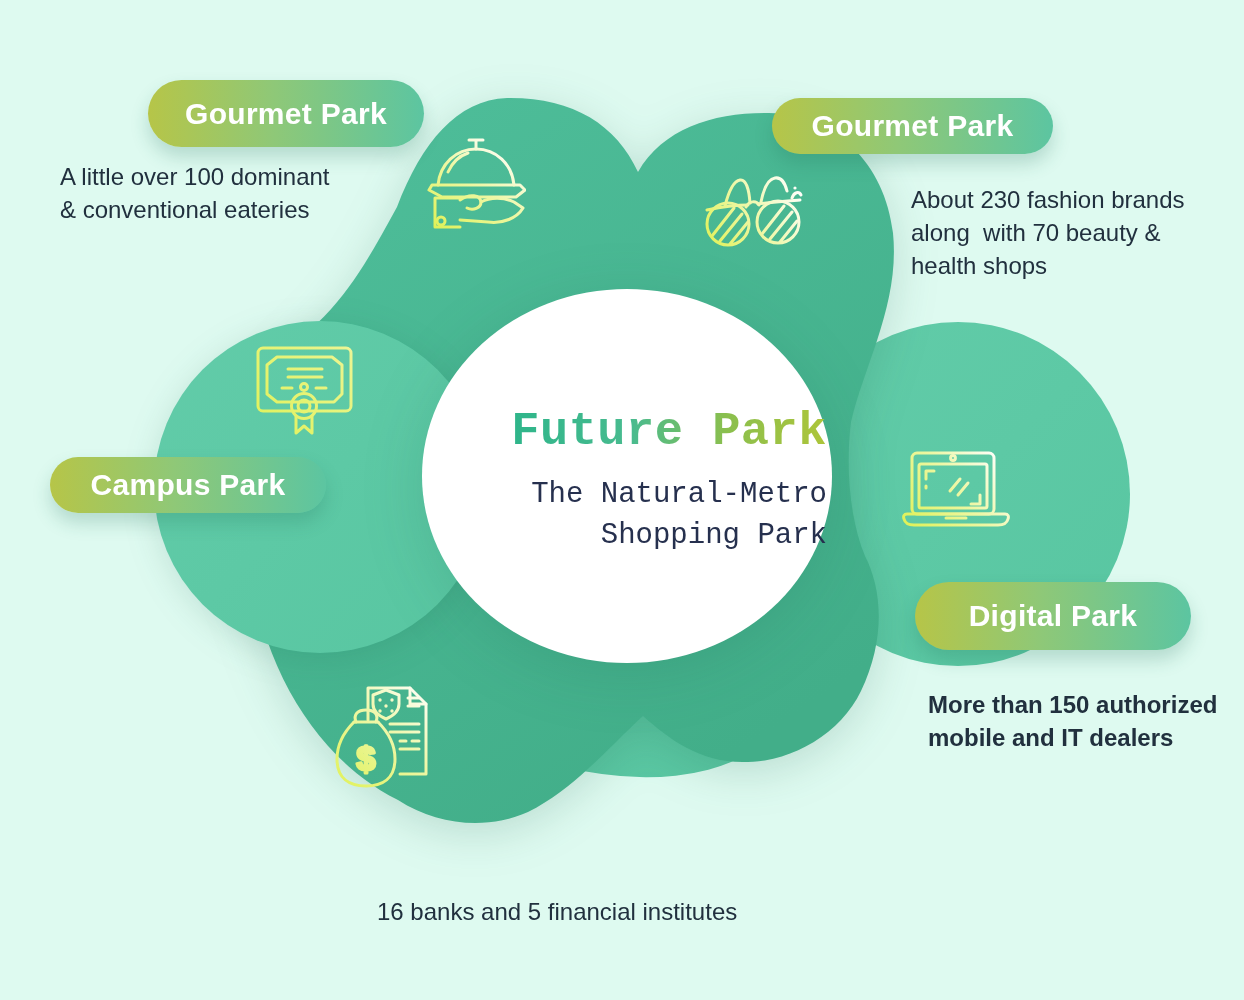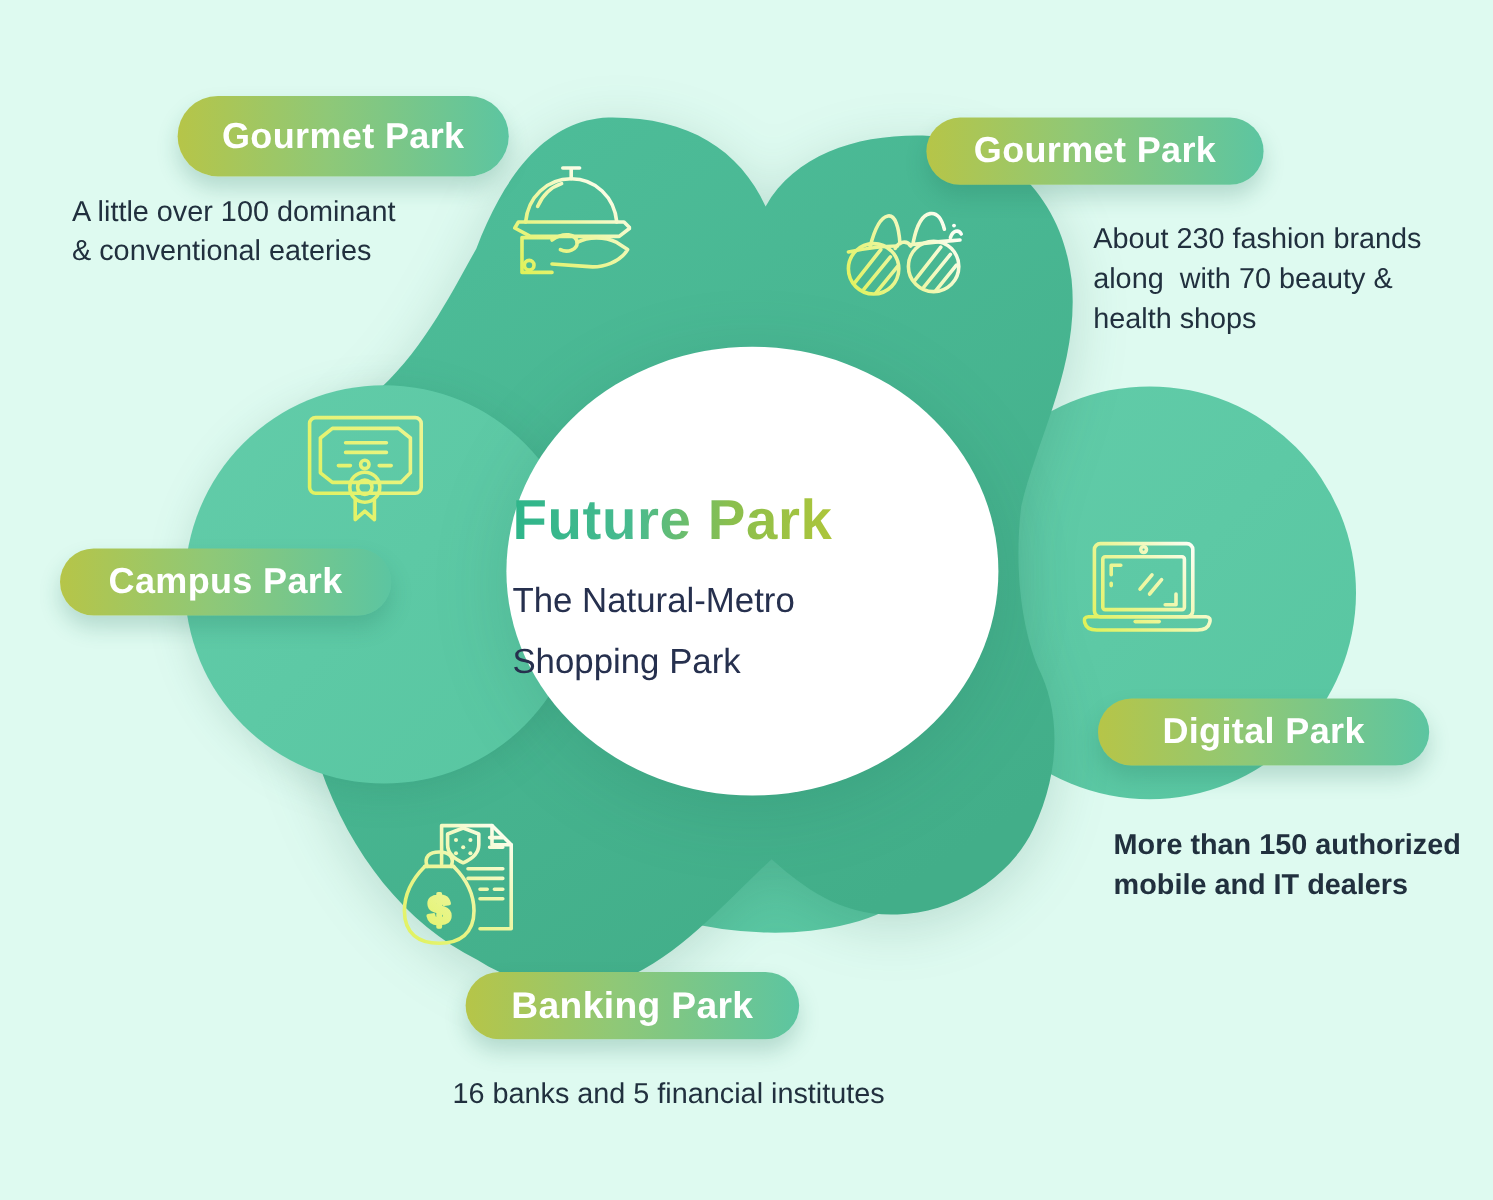--- a/index.html
+++ b/index.html
@@ -18,44 +18,44 @@
     position:absolute;display:flex;align-items:center;justify-content:center;
     border-radius:60px;
     background:linear-gradient(90deg,#b6c548 0%,#8fc877 45%,#5cc5a1 100%);
     box-shadow:0 10px 18px rgba(30,110,85,.22);
     color:#ffffff;font-weight:700;font-size:30px;letter-spacing:.3px;
     white-space:nowrap;
   }
   .pill-gourmet{left:148px;top:80px;width:276px;height:67px;}
   .pill-fashion{left:772px;top:98px;width:281px;height:56px;}
   .pill-campus{left:50px;top:457px;width:276px;height:56px;font-size:30px;}
-  .pill-digital{left:915px;top:582px;width:276px;height:56px;}
+  .pill-digital{left:915px;top:582px;width:276px;height:68px;}
   .pill-banking{left:388px;top:810px;width:278px;height:56px;font-size:31px;}
 
   .desc{
     position:absolute;color:#21303e;font-size:24px;line-height:33px;
     white-space:pre-wrap;
   }
   .desc-gourmet{left:60px;top:160px;width:340px;}
   .desc-fashion{left:911px;top:183px;width:300px;}
   .desc-campus{left:85px;top:549px;width:260px;}
   .desc-digital{left:928px;top:688px;width:310px;font-weight:bold;}
   .desc-banking{left:377px;top:895px;width:360px;text-align:left;white-space:nowrap;}
 
   .center-text{
-    position:absolute;left:427px;top:405px;width:400px;text-align:left;
+    position:absolute;left:427px;top:405px;width:400px;text-align:right;font-family:Liberation Mono, monospace;
   }
   .center-title{
     font-size:47px;font-weight:700;letter-spacing:.5px;
     background:linear-gradient(90deg,#2eb58a 0%,#49bb8f 38%,#8abf4e 68%,#adc53a 100%);
     -webkit-background-clip:text;background-clip:text;color:transparent;
     display:inline-block;
   }
   .center-subtitle{
-    margin-top:16px;font-size:29px;line-height:51px;color:#26304e;
+    margin-top:16px;font-size:29px;line-height:41px;color:#26304e;
     white-space:pre-wrap;
   }
   .icon{position:absolute;}
   .icon *{vector-effect:non-scaling-stroke;}
 </style>
 </head>
 <body>
 
 <div class="stage">
 
@@ -212,23 +212,20 @@
   </div>
   <div class="pill pill-fashion">
     <span>Gourmet Park</span>
   </div>
   <div class="pill pill-campus">
     <span>Campus Park</span>
   </div>
   <div class="pill pill-digital">
     <span>Digital Park</span>
   </div>
-  <div class="pill pill-banking">
-    <span>Banking Park</span>
-  </div>
 
   <div class="desc desc-gourmet">A little over 100 dominant
 &amp; conventional eateries</div>
   <div class="desc desc-fashion">About 230 fashion brands
 along  with 70 beauty &amp;
 health shops</div>
   <div class="desc desc-digital">More than 150 authorized
 mobile and IT dealers</div>
   <div class="desc desc-banking">16 banks and 5 financial institutes</div>
 

